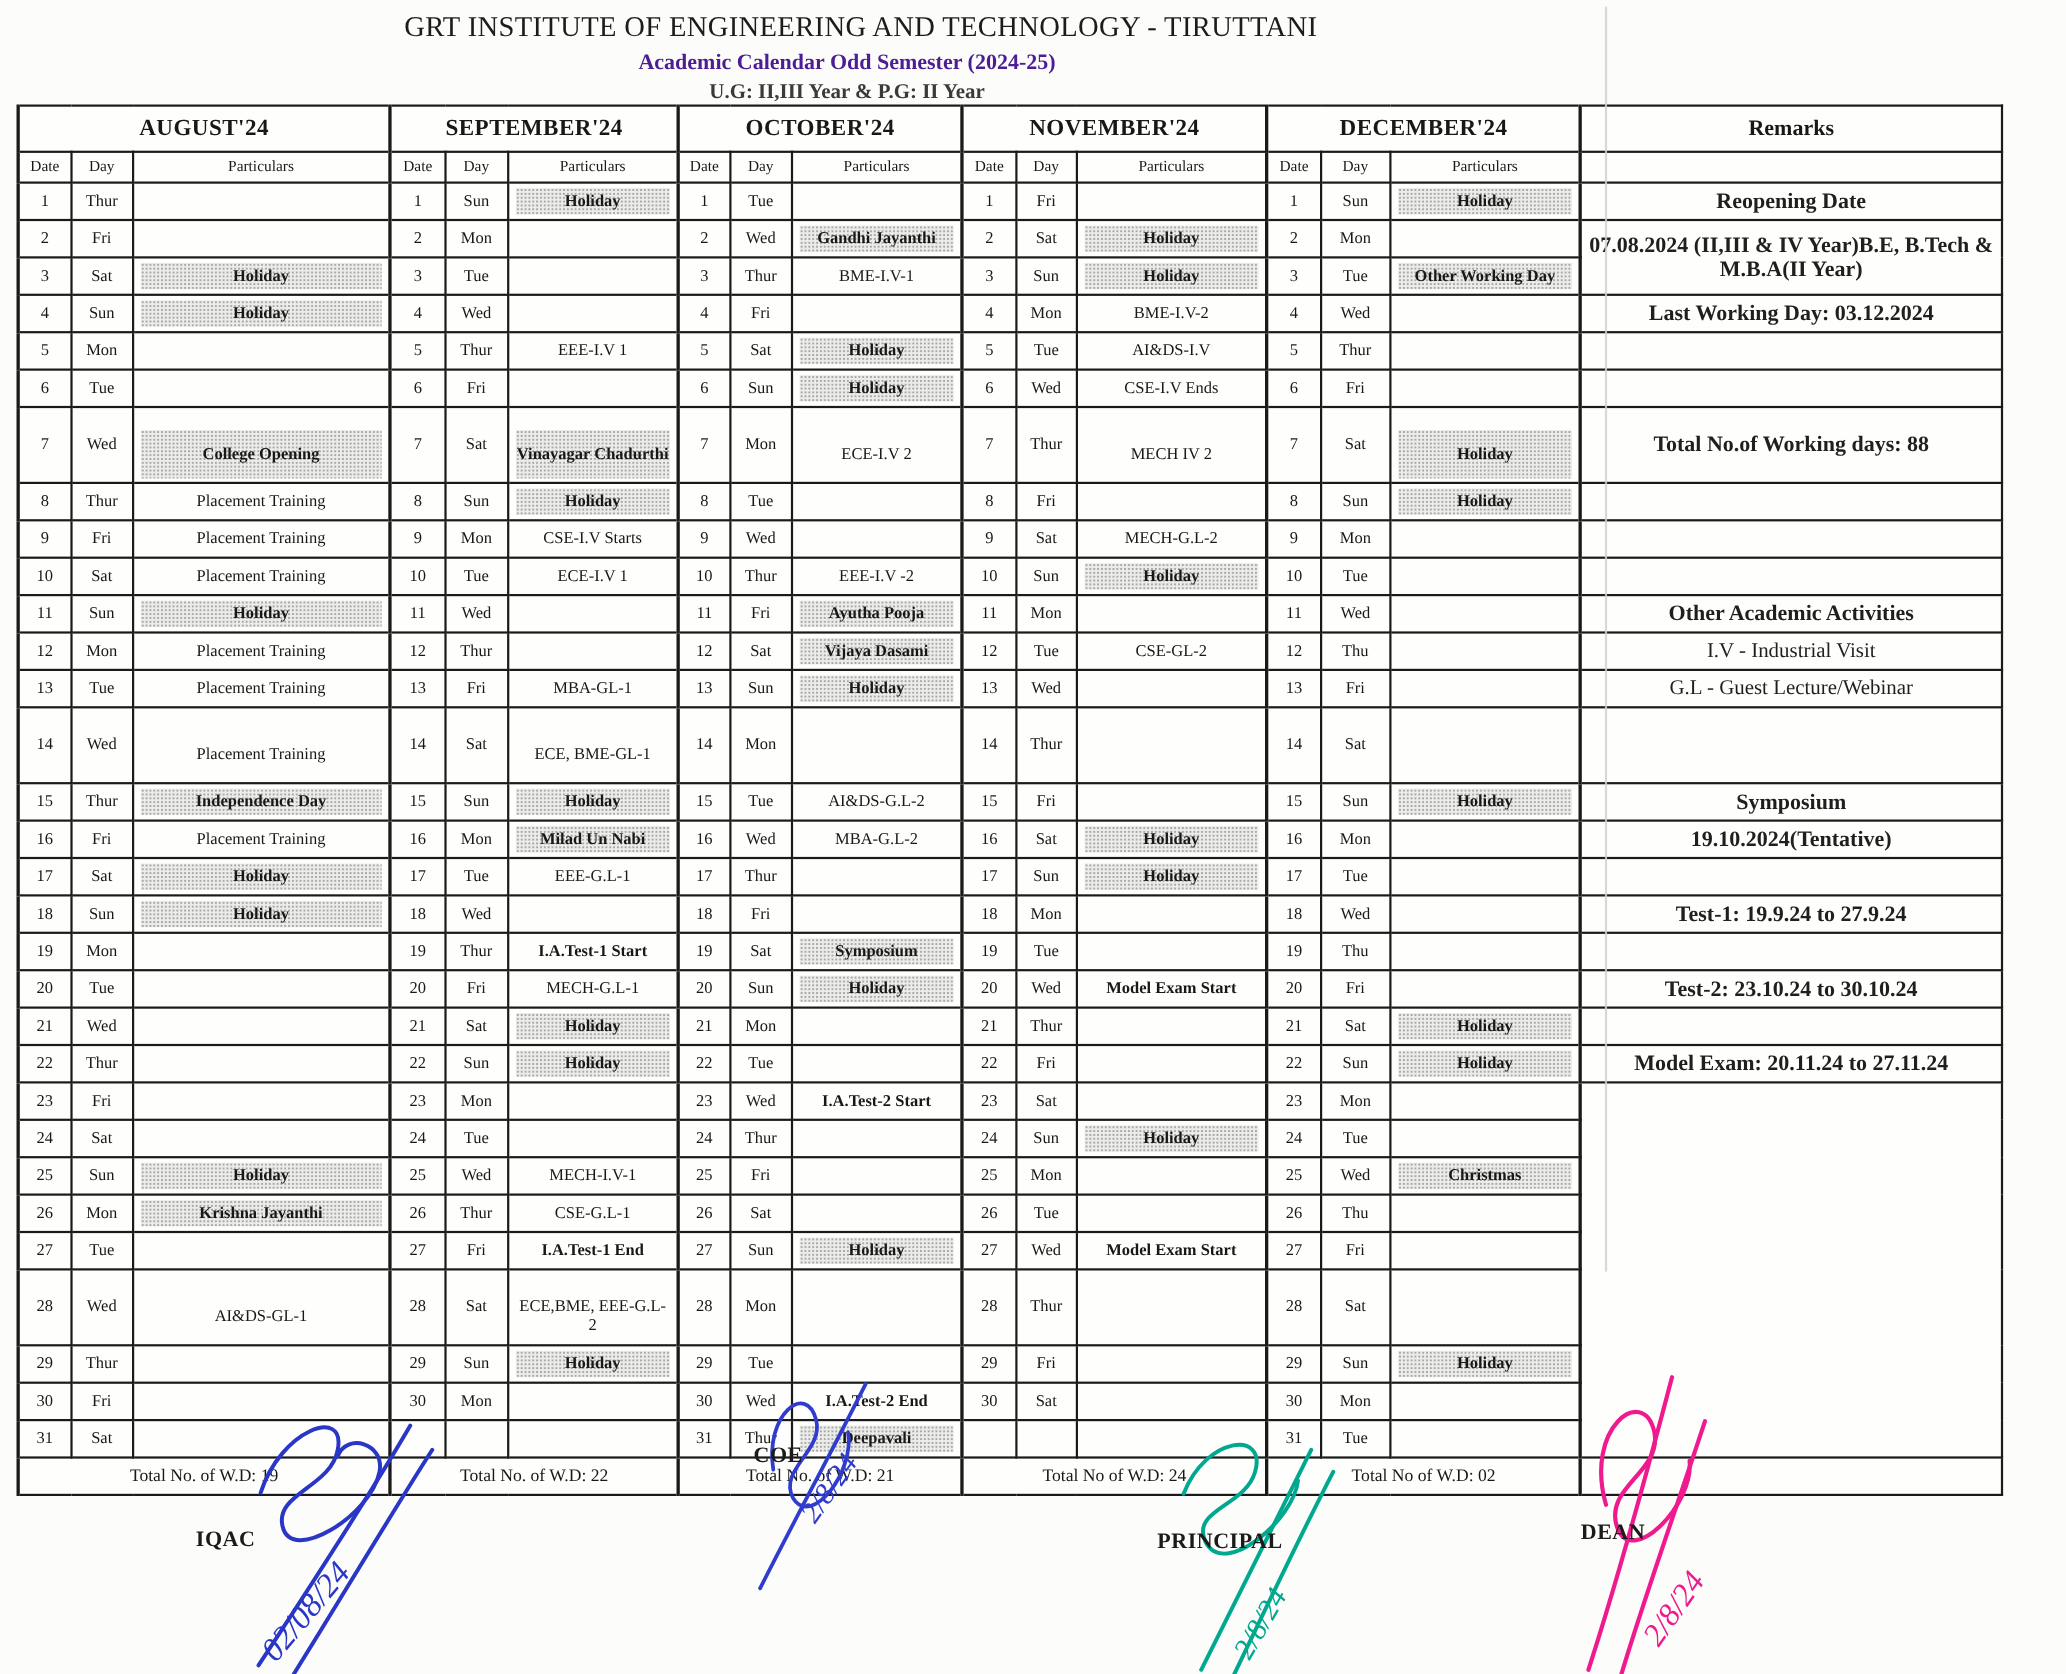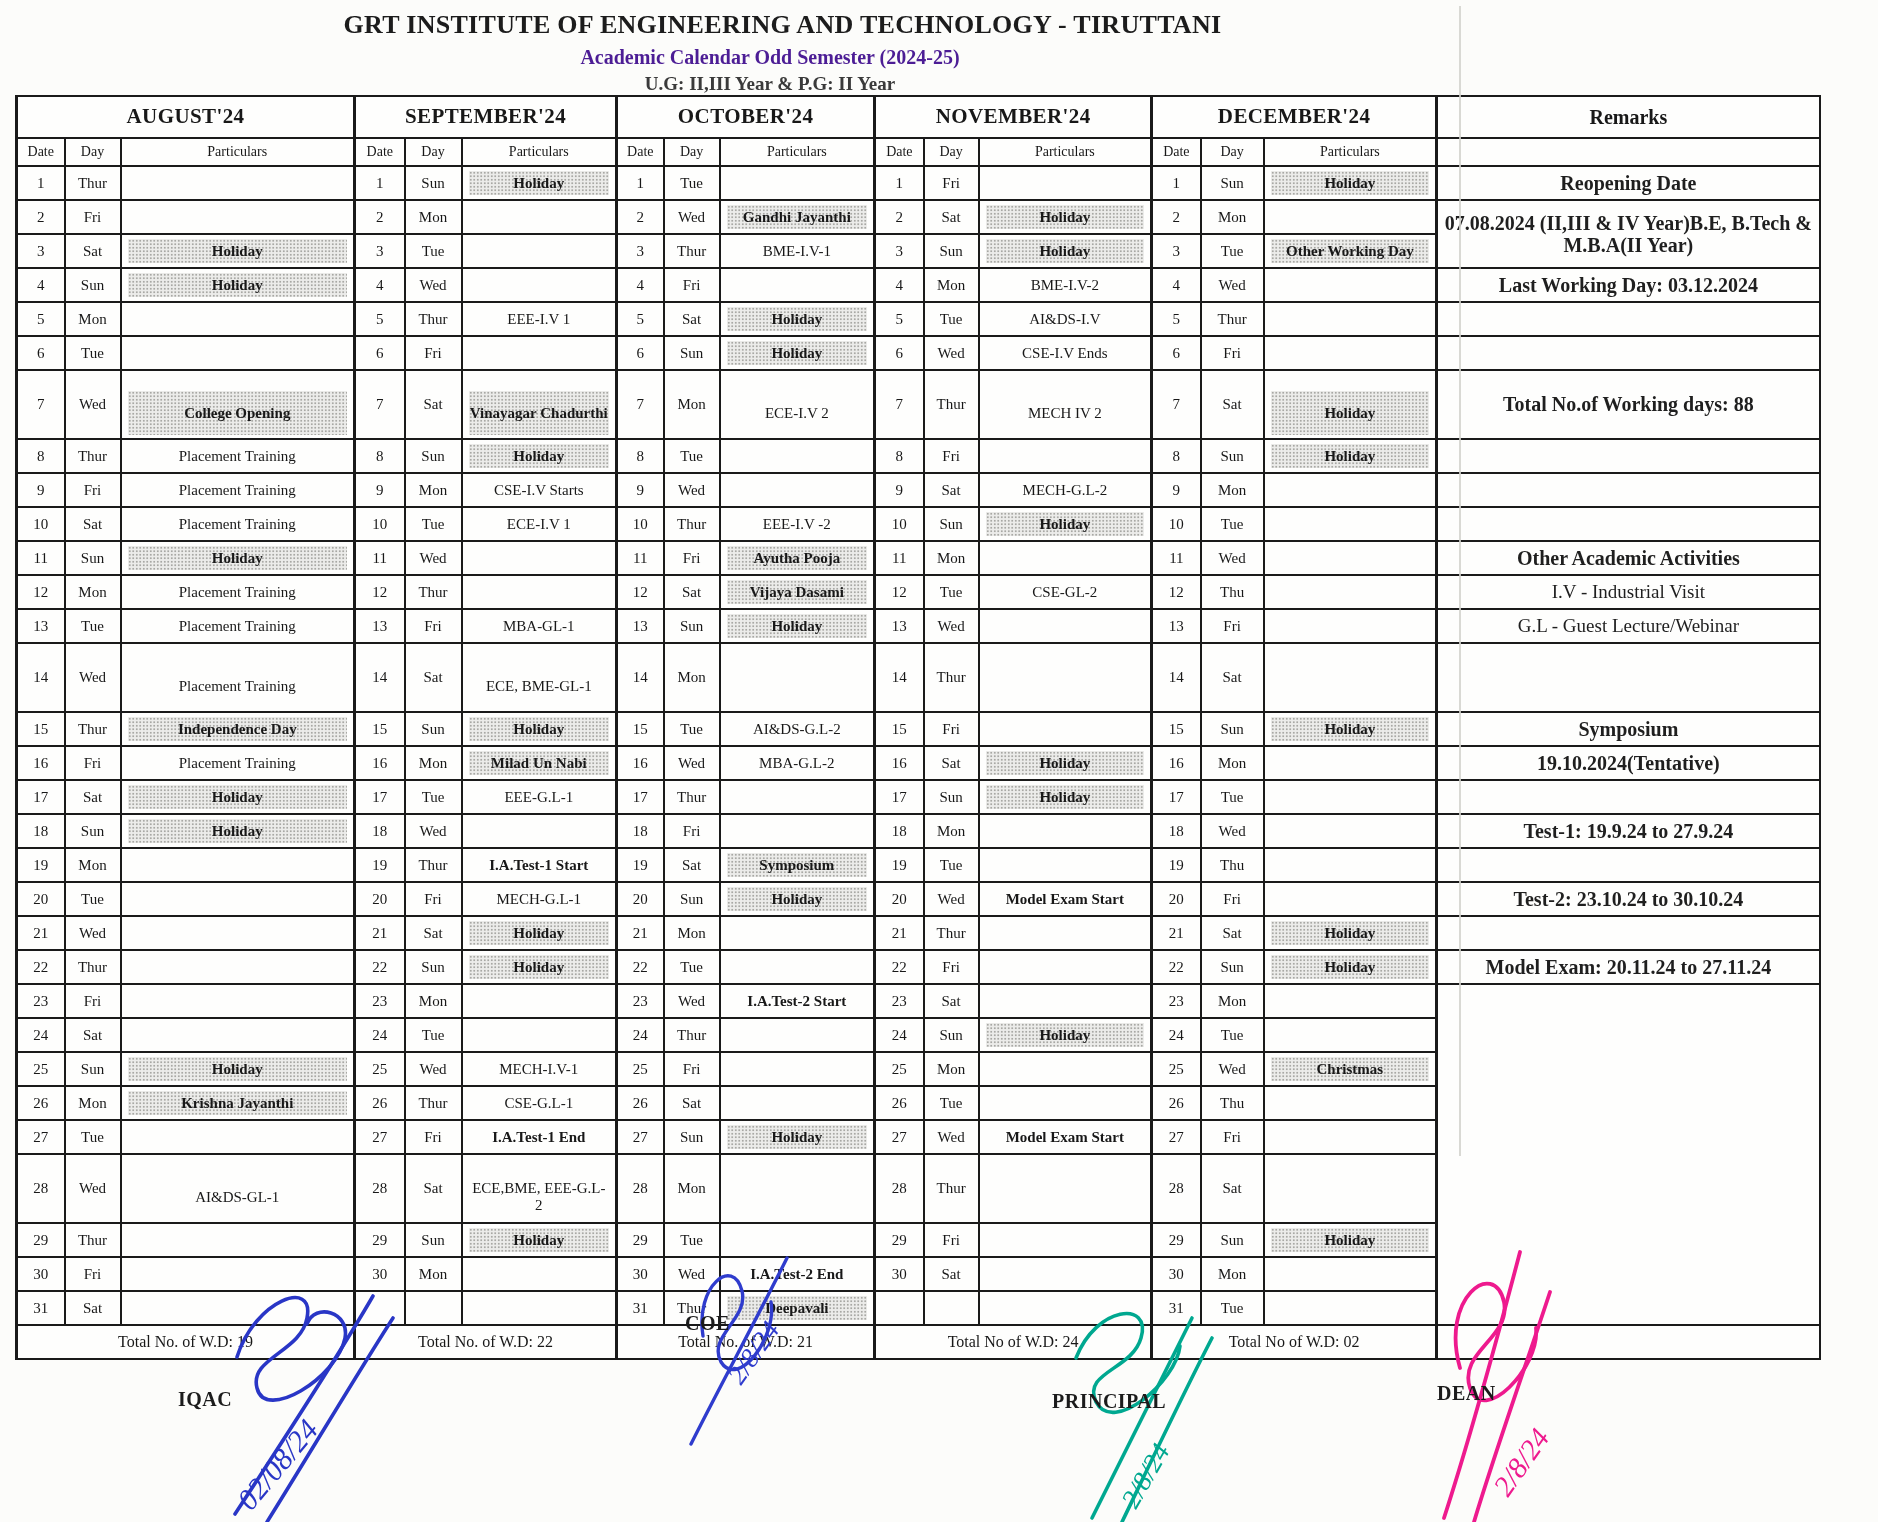--- a/index.html
+++ b/index.html
@@ -2,21 +2,21 @@
 <html><head>
 <meta charset="utf-8">
 <style>
   html,body { margin:0; padding:0; }
   body {
     width:1878px; height:1522px; position:relative; overflow:hidden;
     background:#fcfcfa; color:#181818;
     font-family:"Liberation Serif", serif;
   }
   .doc-header { position:absolute; top:10px; left:0; width:1540px; text-align:center; z-index:2; }
-  .title { font-size:26px; font-weight:bold; letter-spacing:0.3px; color:#1c1c1c;padding-left:25px; }
+  .title { font-size:26px; font-weight:normal; letter-spacing:0.3px; color:#1c1c1c;padding-left:25px; }
   .subtitle { font-size:20px; font-weight:bold; color:#4c1d95; margin-top:6px; }
   .subtitle2 { font-size:19px; font-weight:bold; color:#3a3a3a; margin-top:4px; }
 
   table#cal {
     position:absolute; left:15px; top:95px; width:1803px;
     border-collapse:collapse; table-layout:fixed; z-index:2;
     border:2px solid #404040; background:#fefefd;
   }
   #cal th, #cal td {
     border:2px solid #1a1a1a; padding:0 2px; text-align:center;

